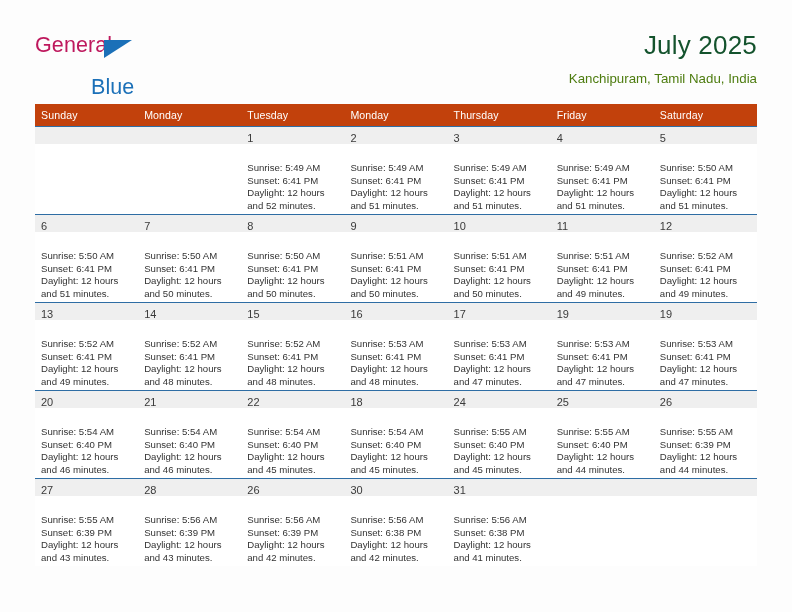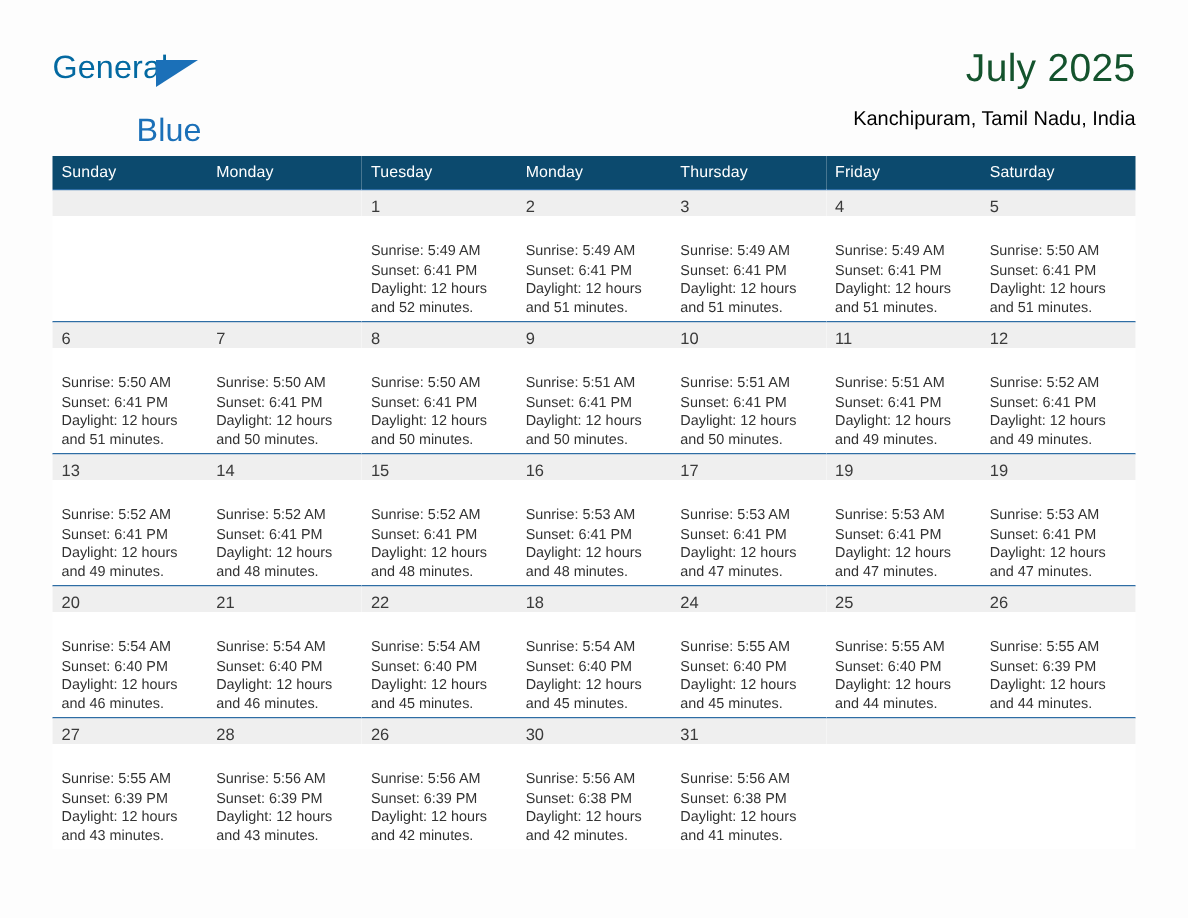--- a/index.html
+++ b/index.html
@@ -37,21 +37,21 @@
     top: 33px;
     width: 140px;
     height: 50px;
   }
   .logo-general {
     position: absolute;
     left: 0;
     top: 0;
     font-size: 21.5px;
     letter-spacing: 0.1px;
-    color: #0369a1;
+    color: #be185d;
     font-family: "Liberation Sans", sans-serif;
   }
   .logo-triangle {
     position: absolute;
     left: 69px;
     top: 7px;
     width: 0;
     height: 0;
     border-left: 28px solid #1b70b8;
     border-bottom: 18px solid transparent;
@@ -76,36 +76,36 @@
   .cal-title {
     font-size: 26px;
     color: #14532d;
     font-weight: normal;
     line-height: 34px;
     letter-spacing: 0.2px;
   }
   .cal-subtitle {
     margin-top: 9px;
     font-size: 13.3px;
-    color: #000000;
+    color: #4d7c0f;
     line-height: 16px;
   }
 
   
   .calendar {
     position: absolute;
     left: 35px;
     top: 104px;
     width: 722px;
     border-collapse: collapse;
     table-layout: fixed;
   }
 
   .calendar th {
-    background: #0c4a6e;
+    background: #c2410c;
     color: #ffffff;
     font-size: 10.6px;
     font-weight: normal;
     text-align: left;
     padding: 5px 0 5px 6px;
     height: 10px;
     border: none;
     letter-spacing: 0.1px;
   }
 

